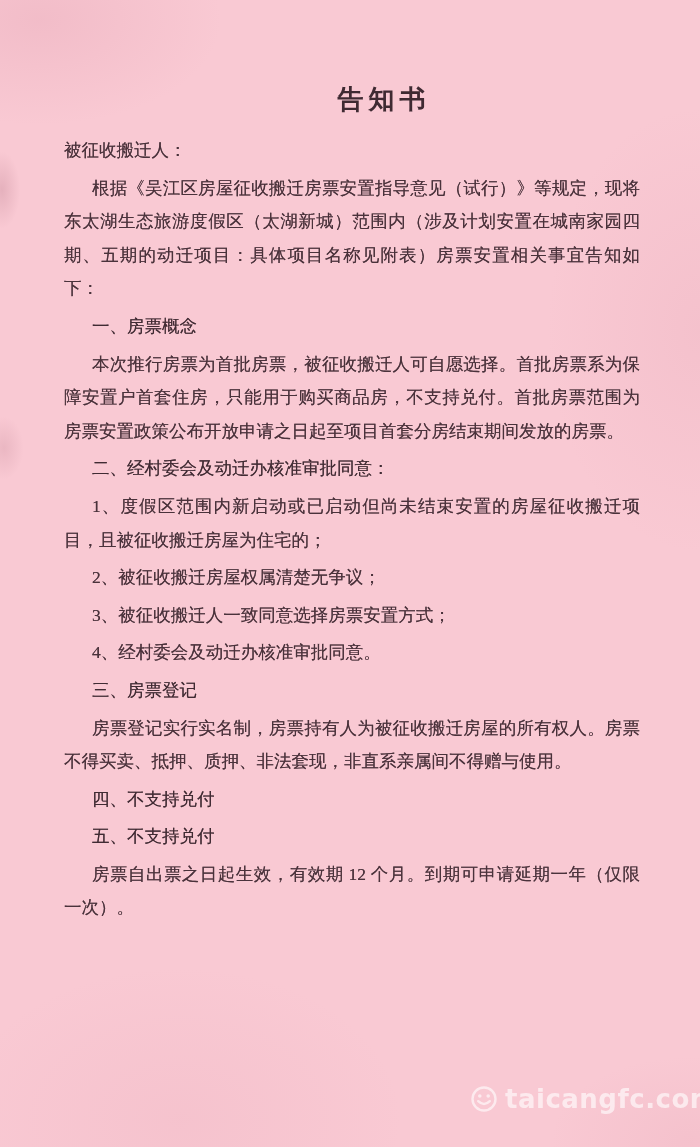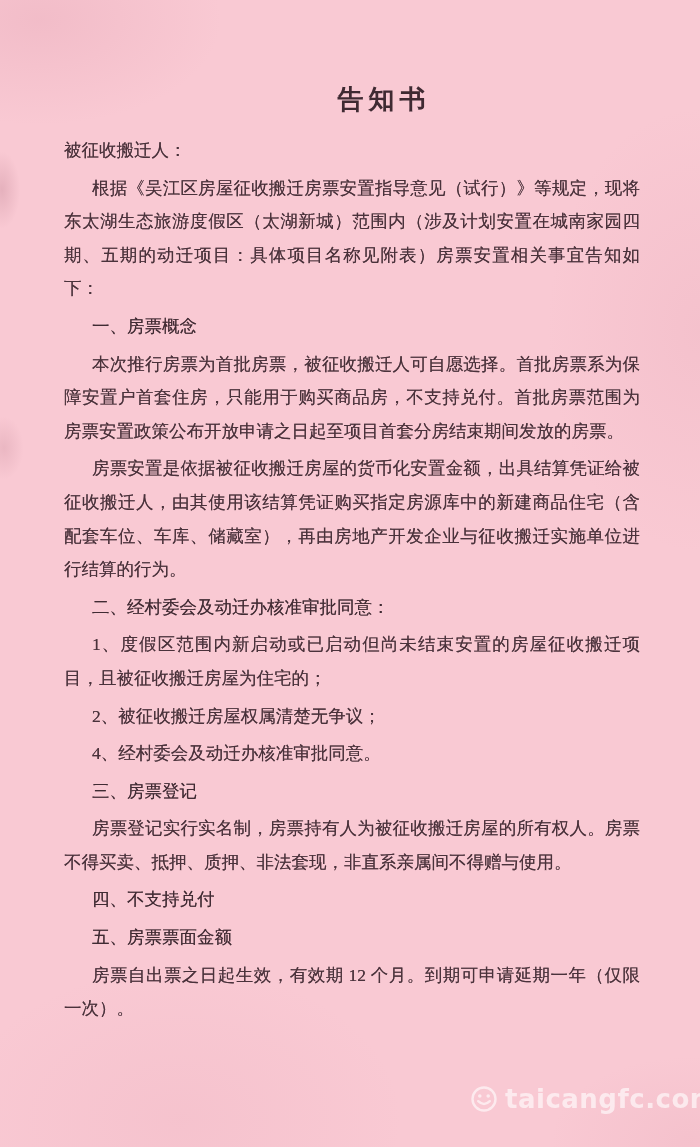--- a/index.html
+++ b/index.html
@@ -79,29 +79,29 @@
 <div class="page">
   <div class="paper-texture"></div>
 
   <h1 class="doc-title">告知书</h1>
 
   <div class="content">
     <p class="salutation">被征收搬迁人：</p>
     <p class="para">根据《吴江区房屋征收搬迁房票安置指导意见（试行）》等规定，现将东太湖生态旅游度假区（太湖新城）范围内（涉及计划安置在城南家园四期、五期的动迁项目：具体项目名称见附表）房票安置相关事宜告知如下：</p>
     <p class="heading">一、房票概念</p>
     <p class="para">本次推行房票为首批房票，被征收搬迁人可自愿选择。首批房票系为保障安置户首套住房，只能用于购买商品房，不支持兑付。首批房票范围为房票安置政策公布开放申请之日起至项目首套分房结束期间发放的房票。</p>
-    <p class="para">房票安置是依据被征收搬迁房屋的货币化安置金额，出具结算凭证给被征收搬迁人，由其使用该结算凭证购买指定房源库中的新建商品住宅（含配套车位、车库、储藏室），再由房地产开发企业与征收搬迁实施单位进行结算的行为。</p>
     <p class="heading">二、经村委会及动迁办核准审批同意：</p>
     <p class="para">1、度假区范围内新启动或已启动但尚未结束安置的房屋征收搬迁项目，且被征收搬迁房屋为住宅的；</p>
     <p class="para">2、被征收搬迁房屋权属清楚无争议；</p>
+    <p class="para">3、被征收搬迁人一致同意选择房票安置方式；</p>
     <p class="para">4、经村委会及动迁办核准审批同意。</p>
     <p class="heading">三、房票登记</p>
     <p class="para">房票登记实行实名制，房票持有人为被征收搬迁房屋的所有权人。房票不得买卖、抵押、质押、非法套现，非直系亲属间不得赠与使用。</p>
     <p class="heading">四、不支持兑付</p>
-    <p class="heading">五、房票票面金额</p>
+    <p class="heading">五、不支持兑付</p>
     <p class="para">房票自出票之日起生效，有效期 12 个月。到期可申请延期一年（仅限一次）。</p>
   </div>
 
   <div class="watermark">
     <svg width="28" height="28" viewBox="0 0 28 28" aria-hidden="true">
       <circle cx="14" cy="14" r="11.5" fill="none" stroke="currentColor" stroke-width="2.4"></circle>
       <circle cx="9.8" cy="11" r="1.8" fill="currentColor"></circle>
       <circle cx="18.2" cy="11" r="1.8" fill="currentColor"></circle>
       <path d="M8.2 16.2 Q14 22 19.8 16.2" fill="none" stroke="currentColor" stroke-width="2.4" stroke-linecap="round"></path>
     </svg>

